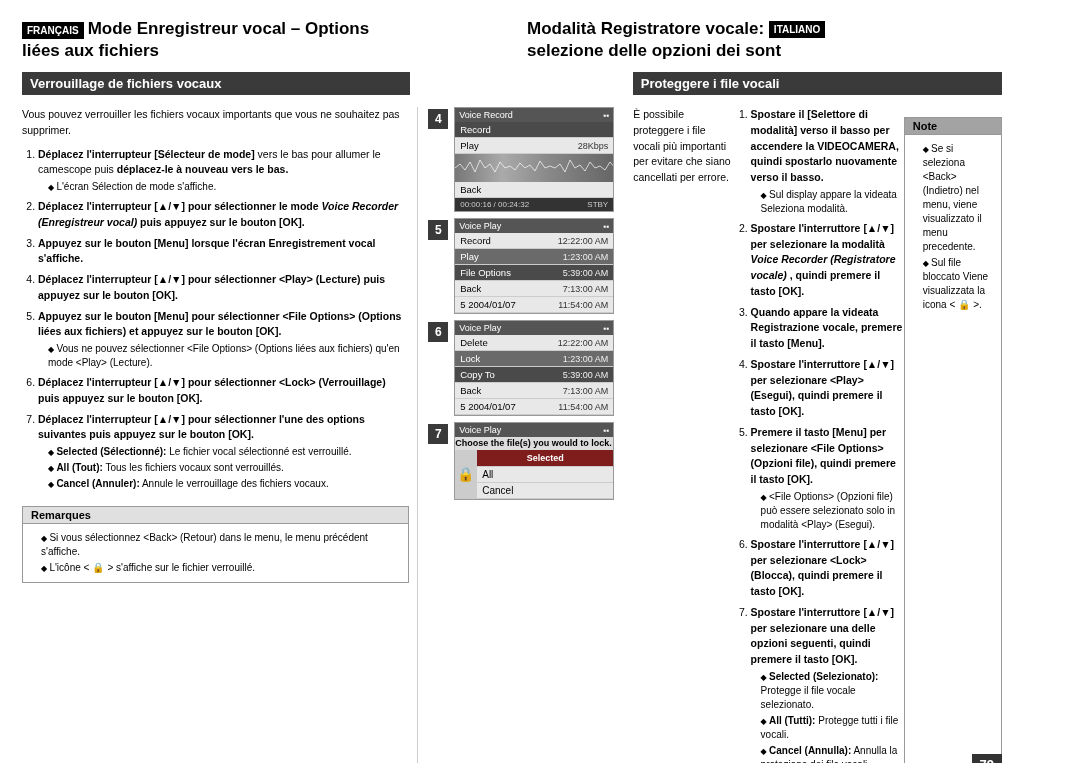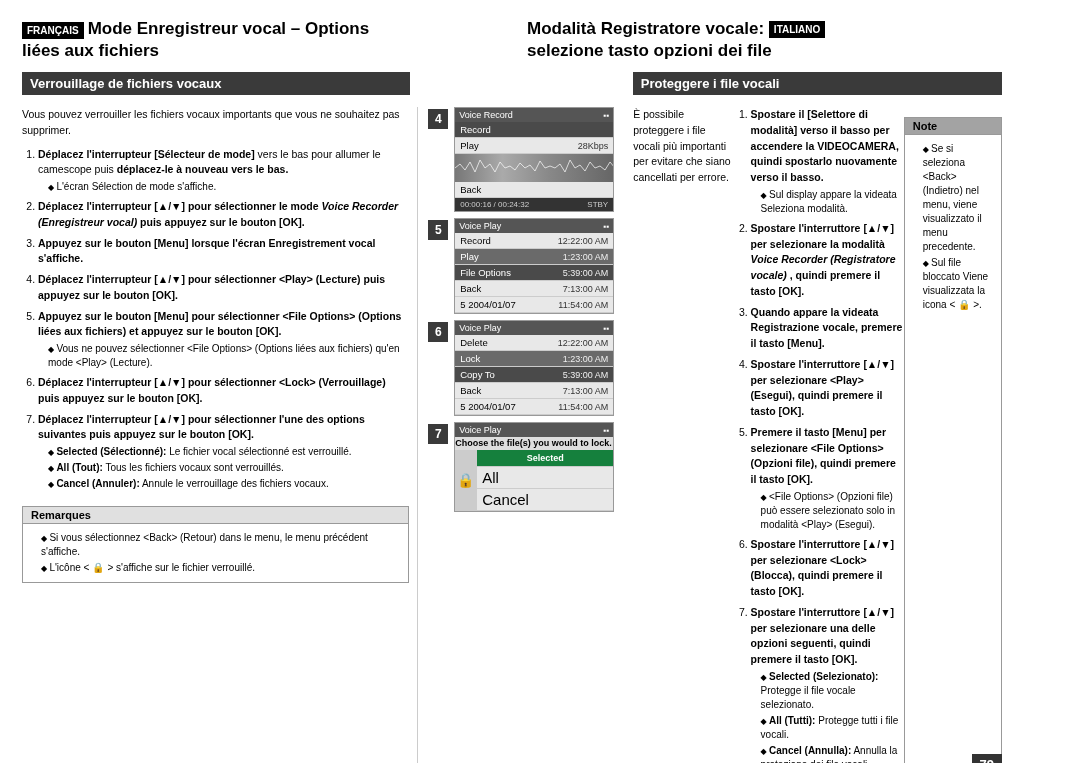--- a/index.html
+++ b/index.html
@@ -191,25 +191,25 @@
       font-weight: bold;
       line-height: 1.4;
       background: #ddd;
       text-align: left;
     }
 
     .screen-option-row {
       display: flex;
       align-items: center;
       padding: 2px 5px;
-      font-size: 15px;
+      font-size: 10px;
       border-bottom: 1px solid #ccc;
     }
     .screen-option-row.selected-option {
-      background: #15803d;
+      background: #7f1d1d;
       color: #fff;
       justify-content: center;
       font-weight: bold;
       font-size: 9px;
       padding: 3px 5px;
       align-items: center;
     }
 
     
     .remarks-box {
@@ -296,21 +296,21 @@
     <div class="header-left">
       <div class="header-title-left">
         <span class="lang-badge-left">FRANÇAIS</span><span>Mode Enregistreur vocal – Options</span><br>
         <span>liées aux fichiers</span>
       </div>
     </div>
     <div class="header-right">
       <div class="header-title-right">
         <div>
           <span>Modalità Registratore vocale:</span>&nbsp;<span class="lang-badge">ITALIANO</span><br>
-          <span>selezione tasto opzioni dei file</span>
+          <span>selezione delle opzioni dei sont</span>
         </div>
       </div>
     </div>
   </div>
 
   <div style="display:flex; gap:10px; margin-bottom:6px;">
     <div style="flex:1.05; padding-right:8px;">
       <div class="section-header">
         <span>Verrouillage de fichiers vocaux</span>
       </div>

